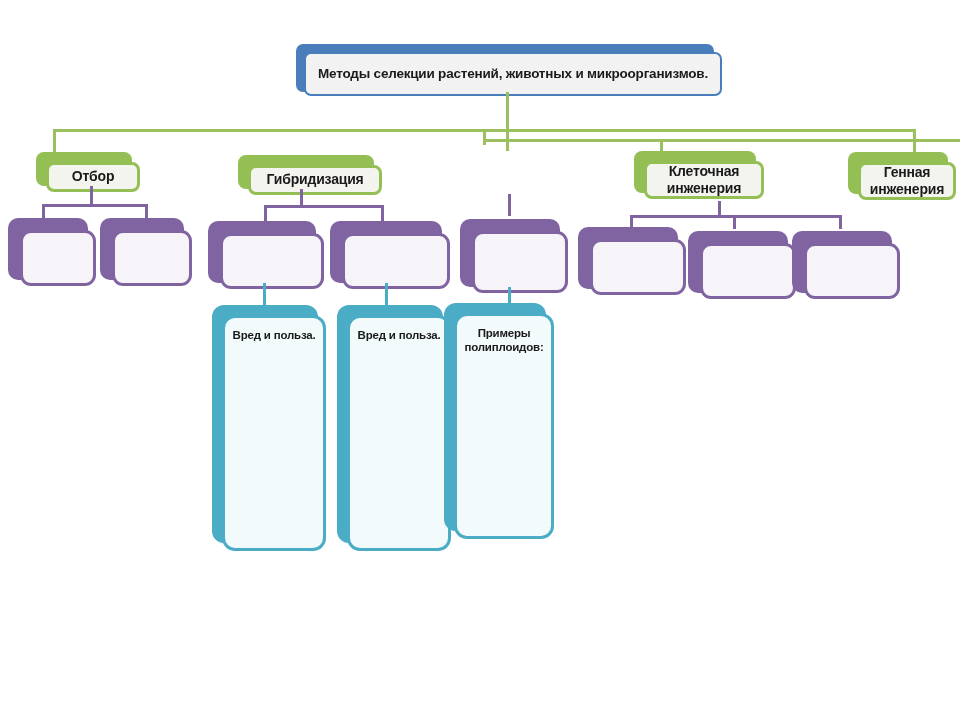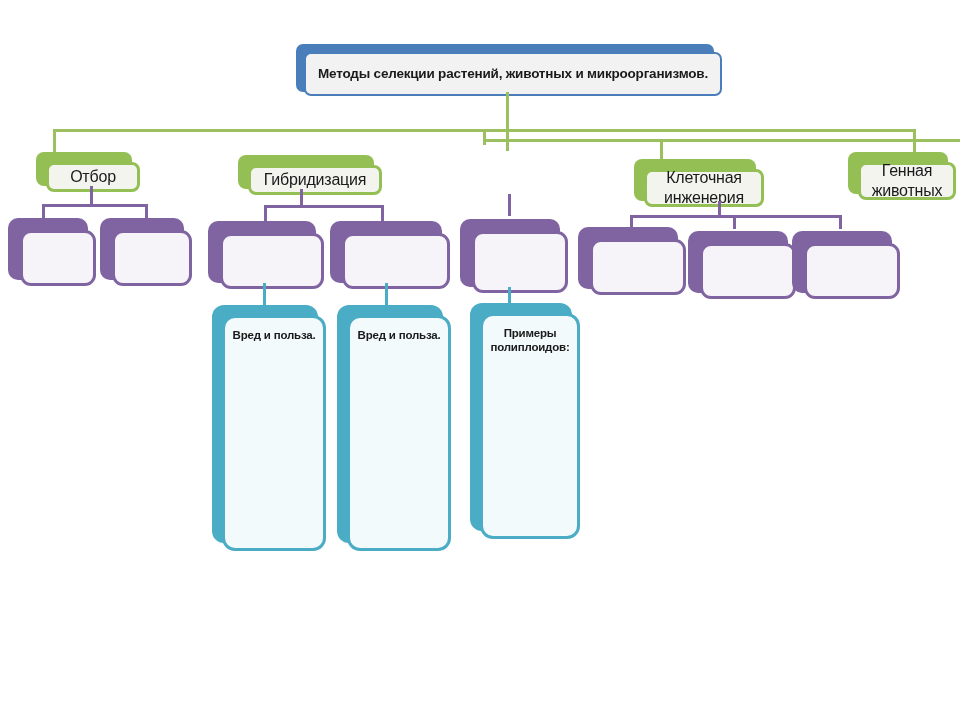--- a/index.html
+++ b/index.html
@@ -45,21 +45,21 @@
   .root .label{font-size:13.5px;font-weight:700;white-space:nowrap;}
 
   
   .lv2 .shadow{background:#94bf55;border-radius:8px;}
   .lv2 .face{
     left:10px;top:10px;right:-8px;bottom:-6px;
     background:#f4f4ef;
     border-width:3px;border-color:#94bf55;
     border-radius:8px;
   }
-  .lv2 .label{font-size:16px;font-weight:400;}
+  .lv2 .label{font-size:14px;font-weight:700;}
 
   
   .lv3 .shadow{background:#8064a2;border-radius:10px;}
   .lv3 .face{
     left:12px;top:12px;right:-8px;bottom:-6px;
     background:#f6f4f8;
     border-width:3.5px;border-color:#8064a2;
     border-radius:11px;
   }
 
@@ -115,31 +115,31 @@
   </div>
 
   <div class="card lv2" style="left:238px;top:155px;width:136px;height:34px;">
     <div class="shadow"></div>
     <div class="face">
       <span class="label">Гибридизация</span>
     </div>
   </div>
 
 
-  <div class="card lv2" style="left:634px;top:159px;width:122px;height:42px;">
+  <div class="card lv2" style="left:634px;top:151px;width:122px;height:42px;">
     <div class="shadow"></div>
     <div class="face">
       <span class="label">Клеточная инженерия</span>
     </div>
   </div>
 
   <div class="card lv2" style="left:848px;top:152px;width:100px;height:42px;">
     <div class="shadow"></div>
     <div class="face">
-      <span class="label">Генная животных</span>
+      <span class="label">Генная инженерия</span>
     </div>
   </div>
 
   <div class="conn purple" style="left:90px;top:186px;width:3px;height:20px;"></div>
   <div class="conn purple" style="left:42px;top:204px;width:106px;height:3px;"></div>
   <div class="conn purple" style="left:42px;top:204px;width:3px;height:16px;"></div>
   <div class="conn purple" style="left:145px;top:204px;width:3px;height:16px;"></div>
 
   <div class="conn purple" style="left:300px;top:189px;width:3px;height:18px;"></div>
   <div class="conn purple" style="left:264px;top:205px;width:120px;height:3px;"></div>
@@ -221,20 +221,20 @@
     </div>
   </div>
 
   <div class="card lv4" style="left:337px;top:305px;width:106px;height:238px;">
     <div class="shadow"></div>
     <div class="face">
       <span class="label">Вред и польза.</span>
     </div>
   </div>
 
-  <div class="card lv4" style="left:470px;top:303px;width:102px;height:228px;">
+  <div class="card lv4" style="left:444px;top:303px;width:102px;height:228px;">
     <div class="shadow"></div>
     <div class="face">
       <span class="label">Примеры полиплоидов:</span>
     </div>
   </div>
 
 </div>
 
 </body></html>

